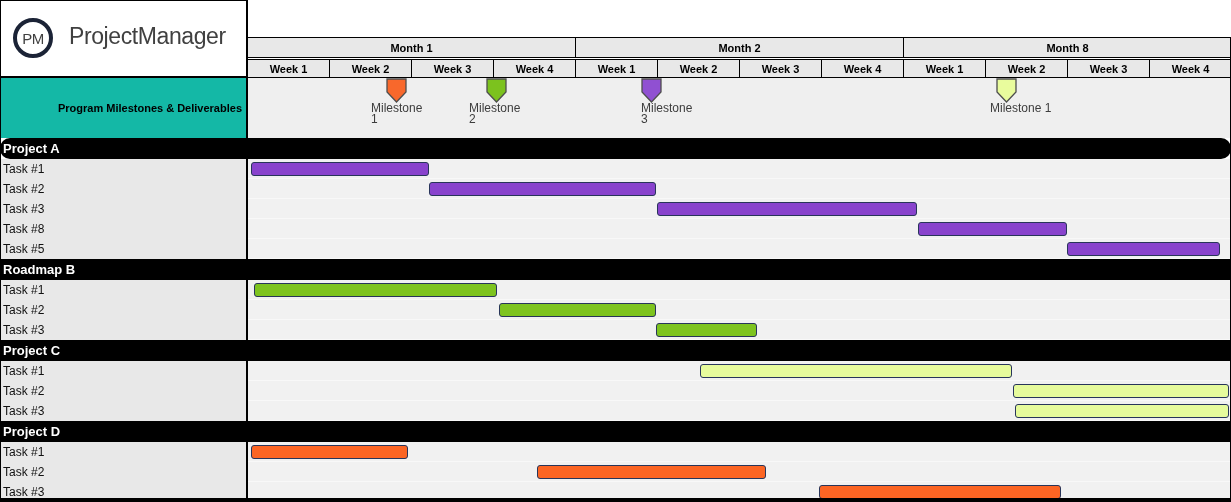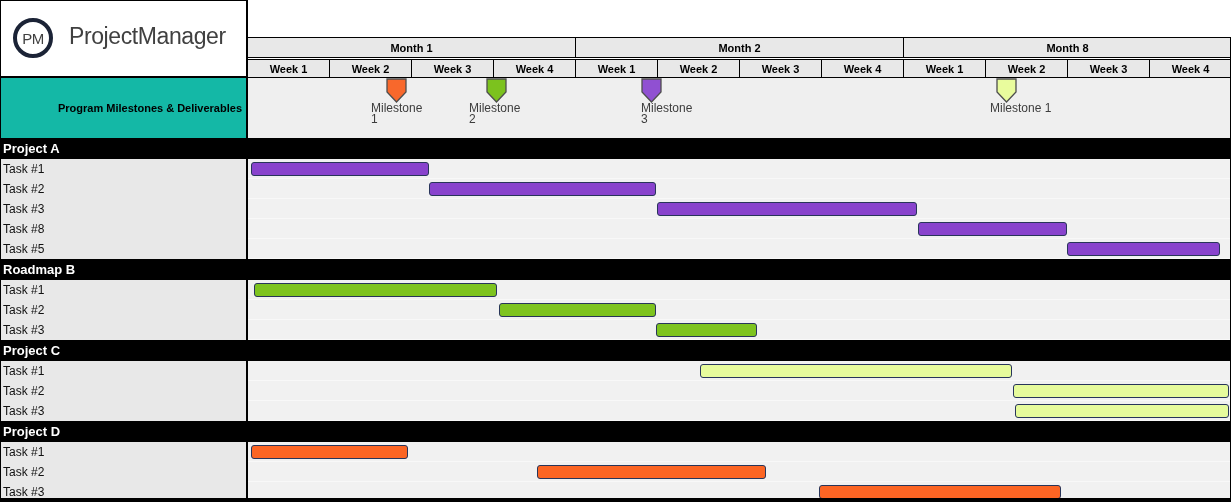--- a/index.html
+++ b/index.html
@@ -91,21 +91,21 @@
         </svg></div>
       <div class="ms-text" style="left: 641px;">Milestone
 3</div>
       <div class="ms-marker" style="left: 996px;"><svg width="21" height="25" viewBox="0 0 21 25">
           <path d="M1 1 H20 V14 L10.5 24 L1 14 Z" fill="#E9FC9D" stroke="#4d4d4d" stroke-width="1.3"></path>
         </svg></div>
       <div class="ms-text" style="left: 990px;">Milestone 1</div>
     </div>
 
   <div id="sections">
-      <div class="proj-header" style="top: 138px;">Project A</div>
+      <div class="proj-header" style="top: 138px; border-radius: 10px;">Project A</div>
       <div class="task-label" style="top: 159px;">Task #1</div>
       <div class="task-track" style="top: 159px;"></div>
       <div class="bar" style="left: 251px; top: 162px; width: 178px; background: rgb(137, 67, 205);"></div>
       <div class="task-label" style="top: 179px;">Task #2</div>
       <div class="task-track" style="top: 179px;"></div>
       <div class="bar" style="left: 429px; top: 182px; width: 227px; background: rgb(137, 67, 205);"></div>
       <div class="task-label" style="top: 199px;">Task #3</div>
       <div class="task-track" style="top: 199px;"></div>
       <div class="bar" style="left: 657px; top: 202px; width: 260px; background: rgb(137, 67, 205);"></div>
       <div class="task-label" style="top: 219px;">Task #8</div>

